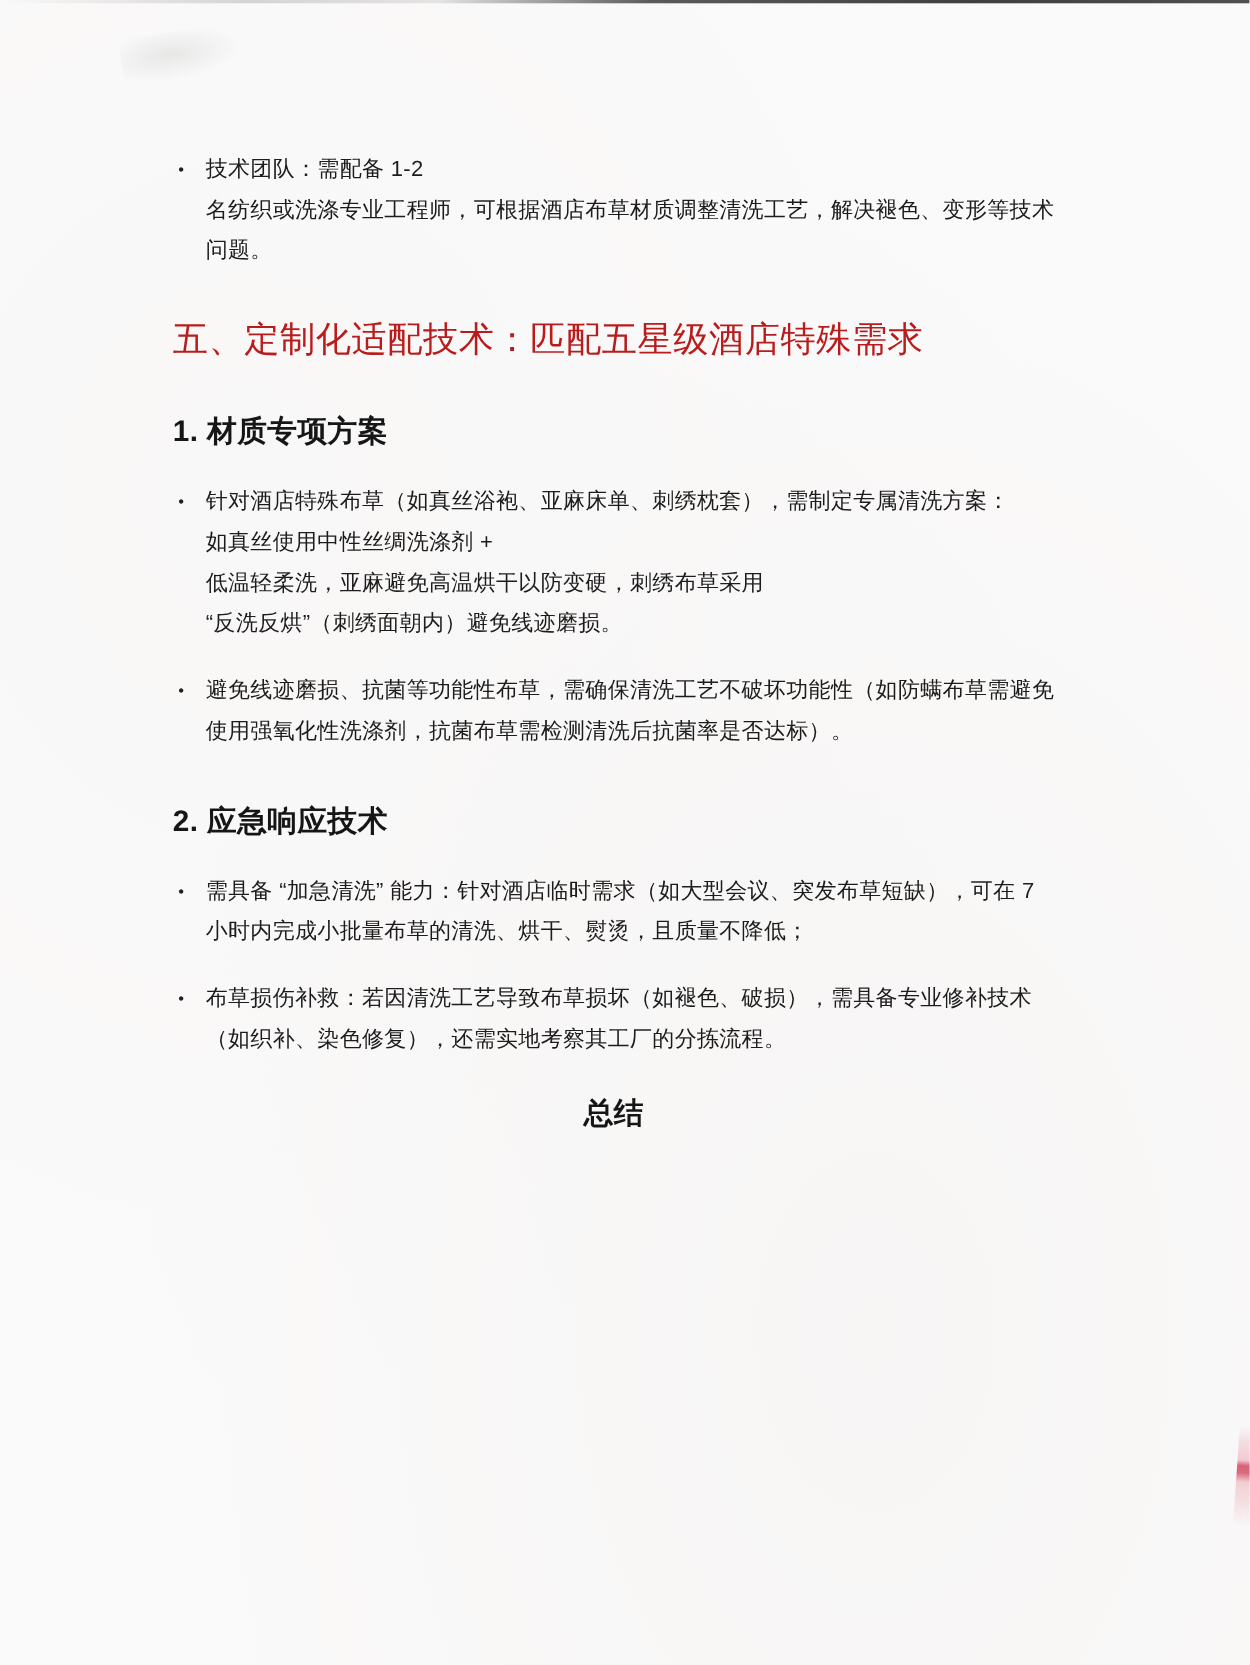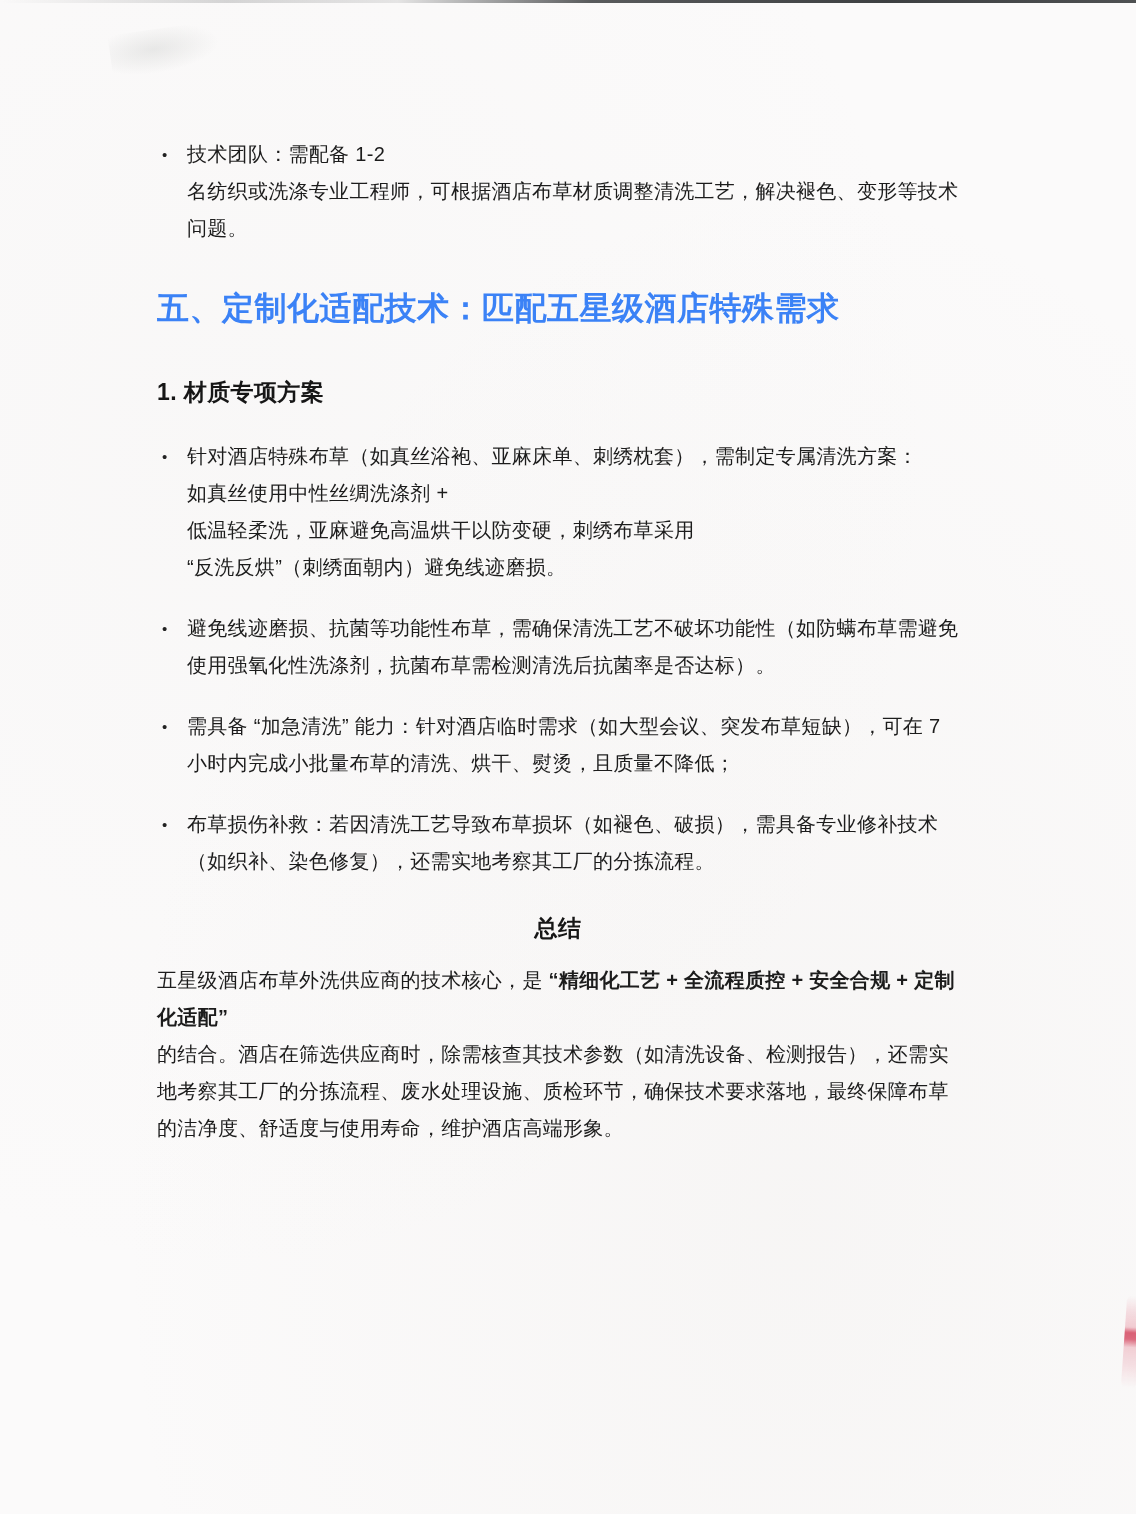--- a/index.html
+++ b/index.html
@@ -94,26 +94,26 @@
     font-size: 20px;
     line-height: 37px;
     letter-spacing: 0.3px;
     margin-top: 24px;
   }
 
   h1.doc-h1 {
     font-size: 32px;
     line-height: 43px;
     margin: 40px 0 0 0;
-    color: #3b82f6;
-    font-weight: 700;
+    color: #b91c1c;
+    font-weight: 400;
     letter-spacing: 0.5px;
   }
   h2.doc-h2 {
-    font-size: 23px;
+    font-size: 27px;
     line-height: 36px;
     margin: 44px 0 28px 0;
     color: #161616;
     font-weight: 700;
     letter-spacing: 0.4px;
   }
   h2.doc-h2.summary-heading { margin: 30px 0 0 0; text-align: center; }
 
   p.summary-paragraph {
     font-size: 20px;
@@ -153,32 +153,32 @@
 “反洗反烘”（刺绣面朝内）避免线迹磨损。</span>
         </li>
         <li>
           <span class="marker">•</span>
           <span class="li-text">避免线迹磨损、抗菌等功能性布草，需确保清洗工艺不破坏功能性（如防螨布草需避免使用强氧化性洗涤剂，抗菌布草需检测清洗后抗菌率是否达标）。</span>
         </li>
       </ul>
   </section>
 
   <section>
+    <h2 class="doc-h2">2. 应急响应技术</h2>
     <ul class="bullets">
         <li>
           <span class="marker">•</span>
           <span class="li-text">需具备 “加急清洗” 能力：针对酒店临时需求（如大型会议、突发布草短缺），可在 7 小时内完成小批量布草的清洗、烘干、熨烫，且质量不降低；</span>
         </li>
         <li>
           <span class="marker">•</span>
           <span class="li-text">布草损伤补救：若因清洗工艺导致布草损坏（如褪色、破损），需具备专业修补技术（如织补、染色修复），还需实地考察其工厂的分拣流程。</span>
         </li>
       </ul>
   </section>
 
   <section>
     <h2 class="doc-h2 summary-heading">总结</h2>
-    <p class="summary-paragraph"><span>五星级酒店布草外洗供应商的技术核心，是 </span><span class="bold">“精细化工艺 + 全流程质控 + 安全合规 + 定制化适配”</span><br><span>的结合。酒店在筛选供应商时，除需核查其技术参数（如清洗设备、检测报告），还需实地考察其工厂的分拣流程、废水处理设施、质检环节，确保技术要求落地，最终保障布草的洁净度、舒适度与使用寿命，维护酒店高端形象。</span></p>
   </section>
 
 </div>
 
 <div class="red-mark"></div>
 
 </body></html>

